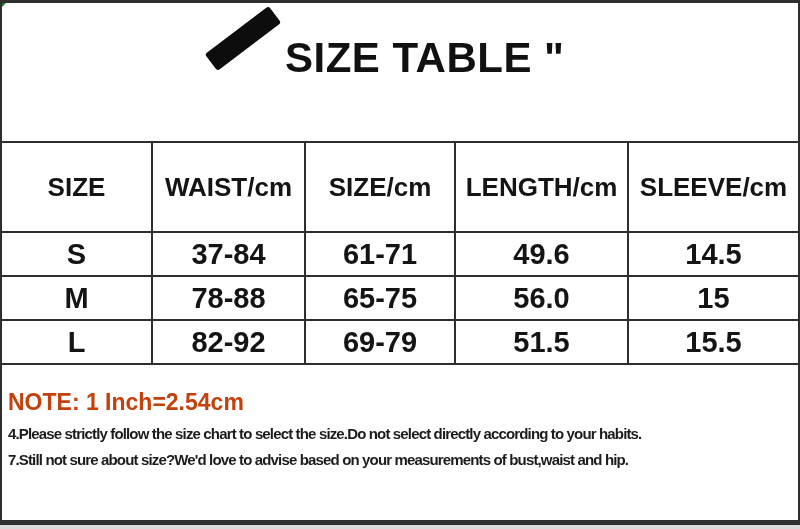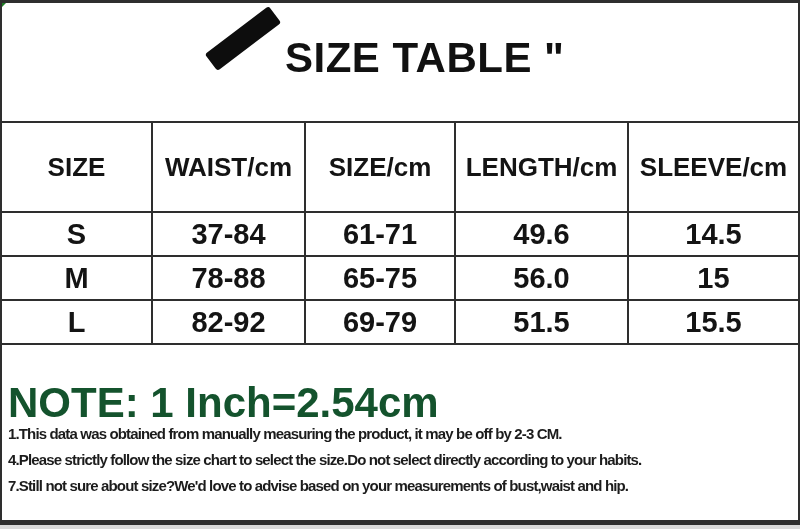--- a/index.html
+++ b/index.html
@@ -56,21 +56,21 @@
     line-height: 44px;
     font-weight: bold;
     letter-spacing: 0.5px;
     white-space: nowrap;
     color: #111111;
   }
 
   
   .size-table-wrap {
     position: absolute;
-    left: 2px; top: 121px;
+    left: 2px; top: 141px;
     width: 796px;
   }
   table.size-table {
     border-collapse: collapse;
     table-layout: fixed;
     width: 796px;
   }
   table.size-table th,
   table.size-table td {
     border: 2px solid #2e2e2e;
@@ -88,25 +88,25 @@
   table.size-table th:last-child,
   table.size-table td:last-child { border-right: none; }
 
   
   .notes {
     position: absolute;
     left: 8px; top: 384px;
     right: 6px;
   }
   .note-heading {
-    font-size: 42px;
+    font-size: 23px;
     line-height: 37px;
     font-weight: bold;
     letter-spacing: 0px;
-    color: #14532d;
+    color: #c2410c;
     white-space: nowrap;
   }
   .note-item {
     font-size: 15px;
     line-height: 26px;
     font-weight: bold;
     letter-spacing: -0.85px;
     color: #1c1c1c;
     white-space: nowrap;
   }
@@ -161,21 +161,20 @@
           <td>69-79</td>
           <td>51.5</td>
           <td>15.5</td>
         </tr>
       </tbody>
     </table>
   </div>
 
   <div class="notes">
     <div class="note-heading">NOTE: 1 Inch=2.54cm</div>
-    <div class="note-item">1.This data was obtained from manually measuring the product, it may be off by 2-3 CM.</div>
     <div class="note-item">4.Please strictly follow the size chart to select the size.Do not select directly according to your habits.</div>
     <div class="note-item">7.Still not sure about size?We'd love to advise based on your measurements of bust,waist and hip.</div>
   </div>
 
   <div class="frame"></div>
   <div class="bottom-shadow"></div>
 
 </div>
 
 </body></html>

